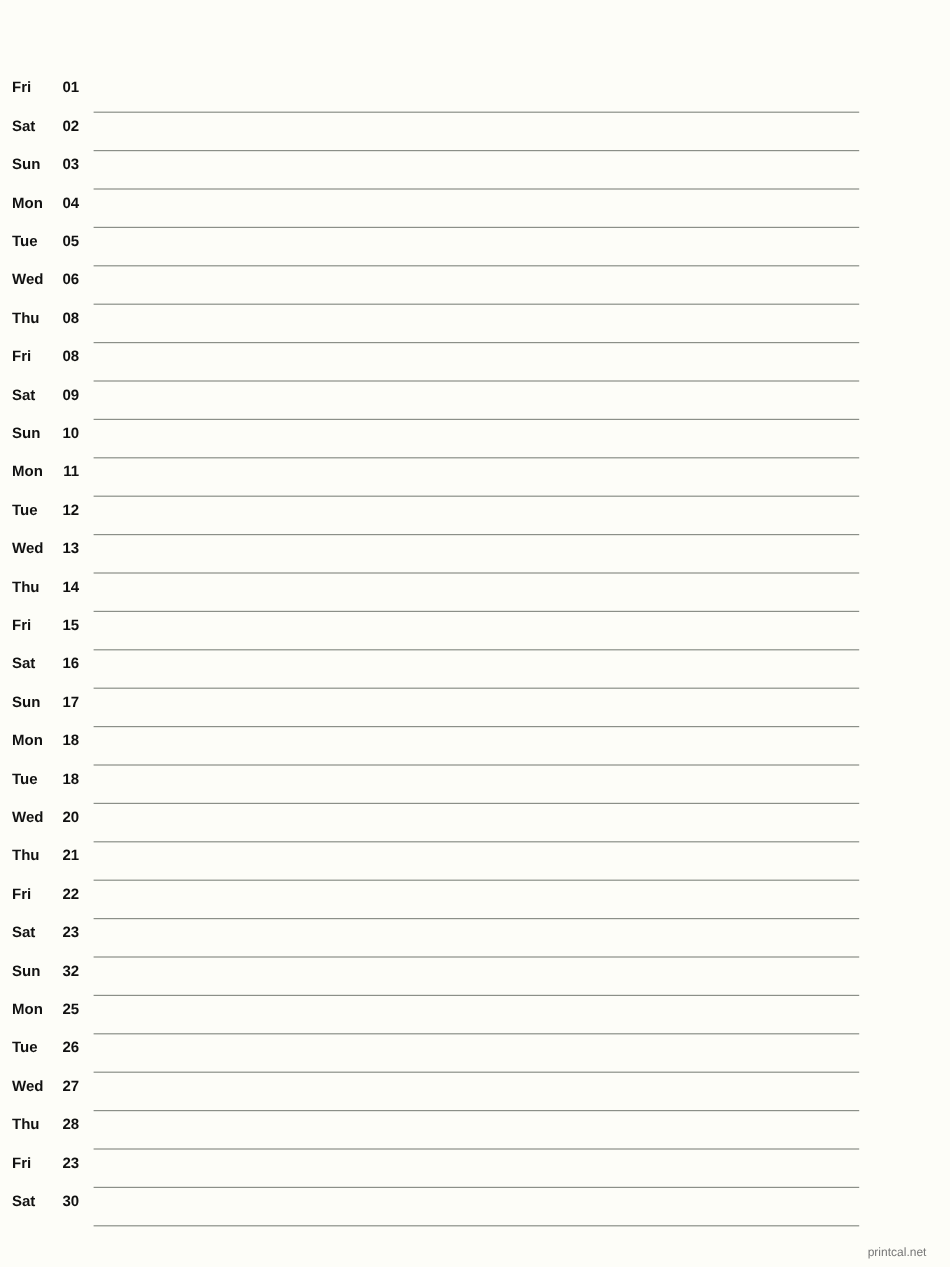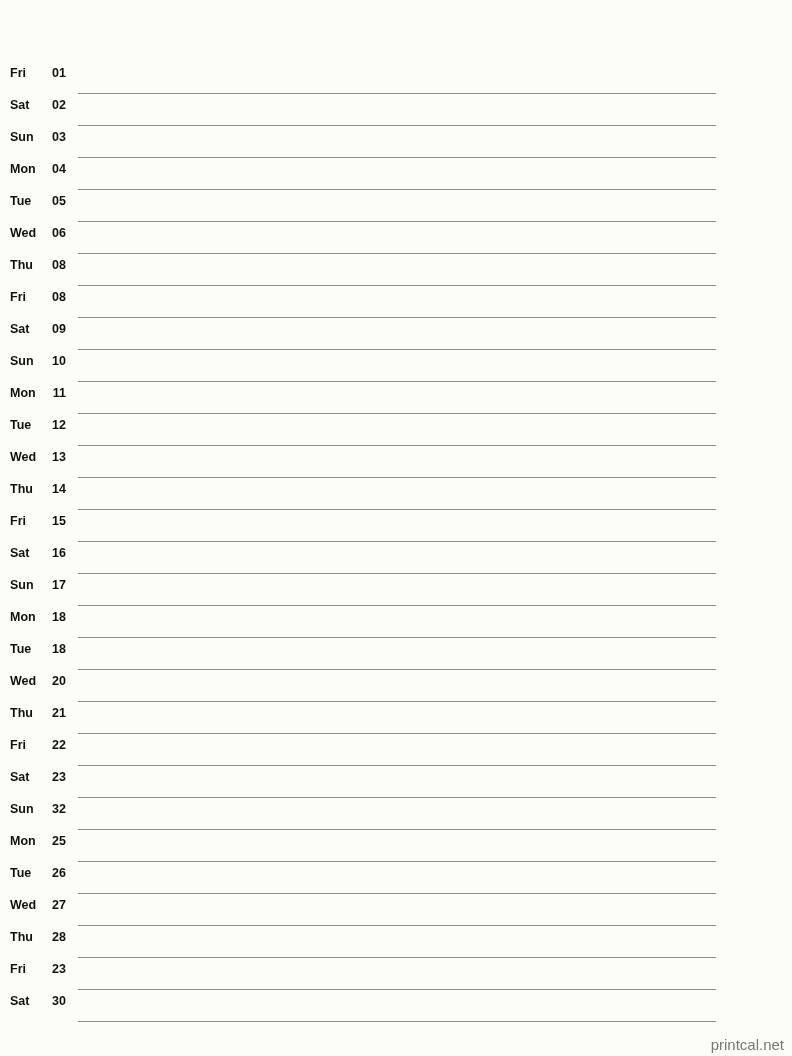--- a/index.html
+++ b/index.html
@@ -69,23 +69,23 @@
   .rule {
     position: absolute;
     left: 78px;
     right: 8px;
     bottom: 0;
     height: 0;
     border-bottom: 1.3px solid #8b8f88;
   }
   .footer {
     position: absolute;
-    right: 8px;
+    right: 20px;
     bottom: 5px;
-    font-size: 15px;
+    font-size: 10px;
     color: #777777;
     line-height: 12px;
     padding-left: 48px;
   }
 </style>
 </head>
 <body>
 
 <div class="page">
 

